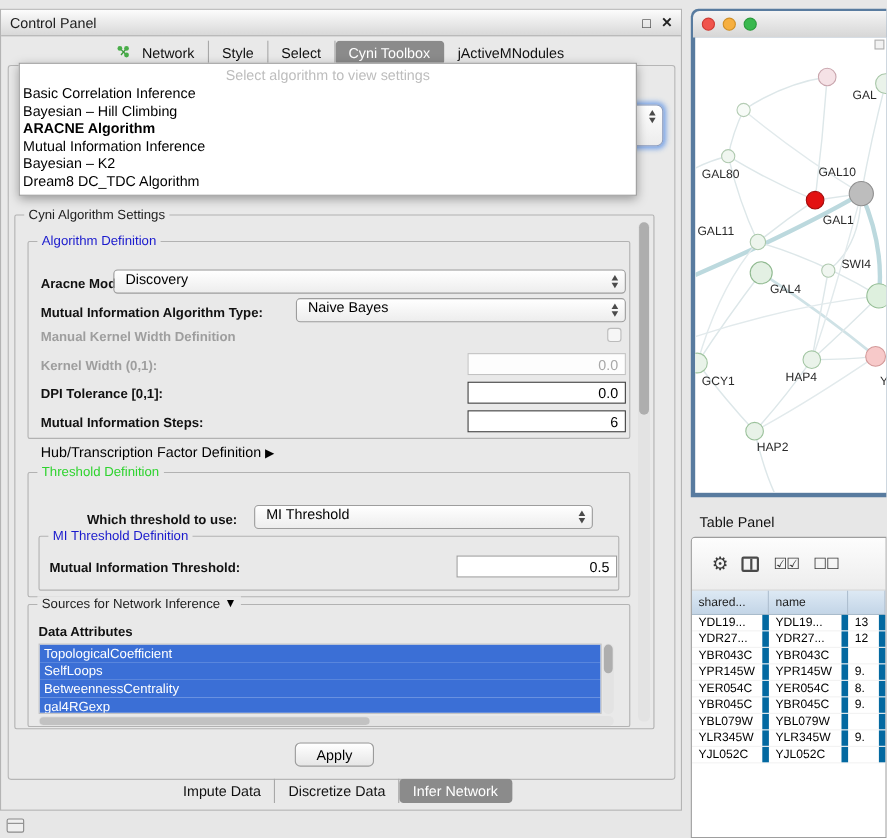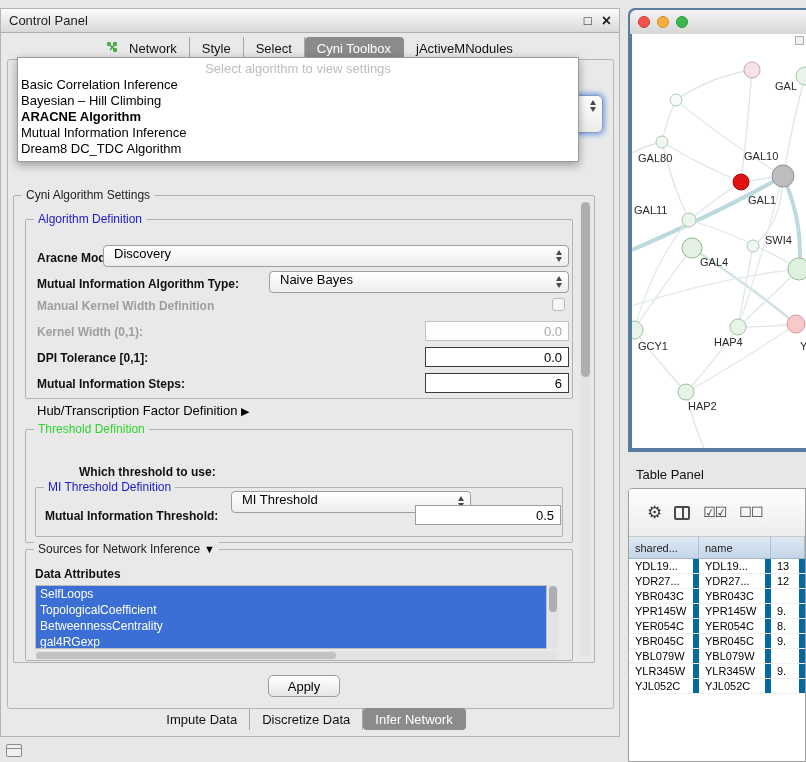--- a/index.html
+++ b/index.html
@@ -200,20 +200,21 @@
       </span>
   </div>
 
   <div id="algo-overlay">
     <div class="overlay-head">Select algorithm to view settings</div>
     <div id="algo-items">
         <div class="algo-item">Basic Correlation Inference</div>
         <div class="algo-item">Bayesian – Hill Climbing</div>
         <div class="algo-item sel">ARACNE Algorithm</div>
         <div class="algo-item">Mutual Information Inference</div>
+        <div class="algo-item">Bayesian – K2</div>
         <div class="algo-item">Dream8 DC_TDC Algorithm</div>
       </div>
   </div>
 
   <div class="gb" style="left:12px; top:186px; width:582px; height:468px;">
     <span class="gb-title">Cyni Algorithm Settings</span>
     <div class="sb-v" style="right:3px; top:6px; width:11px; height:454px;">
       <div class="thumb" style="height:175px;"></div>
     </div>
   </div>
@@ -255,21 +256,21 @@
   <div class="hub" style="left:36px; top:394px;">
     <span>Hub/Transcription Factor Definition</span>
     <span class="tri-glyph"> ▶</span>
   </div>
 
   <div class="gb" style="left:24px; top:420px; width:548px; height:114px;">
     <span class="gb-title green">Threshold Definition</span>
   </div>
 
   <span class="lbl" style="left:78px; top:456px;">Which threshold to use:</span>
-  <div class="combo" style="left:230px; top:450px; width:240px;margin-top:32px;">
+  <div class="combo" style="left:230px; top:450px; width:308px;">
     <span>MI Threshold</span>
     <span class="stepper">
         <i class="tu"></i>
         <i class="td"></i>
       </span>
   </div>
 
   <div class="gb" style="left:34px; top:478px; width:528px; height:50px;">
     <span class="gb-title blue">MI Threshold Definition</span>
   </div>
@@ -278,22 +279,22 @@
 
   <div class="gb" style="left:24px; top:540px; width:548px; height:112px;">
     <span class="gb-title">
       <span>Sources for Network Inference</span>
       <span class="tri-glyph">▼</span>
     </span>
   </div>
   <span class="lbl" style="left:34px; top:558px;">Data Attributes</span>
 
   <div class="attr-list" style="left:34px; top:576px; width:512px; height:64px;" id="attr-list">
+      <div class="attr-item">TopologicalCoefficient</div>
       <div class="attr-item">SelfLoops</div>
-      <div class="attr-item">TopologicalCoefficient</div>
       <div class="attr-item">BetweennessCentrality</div>
       <div class="attr-item">gal4RGexp</div>
     </div>
   <div class="sb-v" style="left:547px; top:576px; width:10px; height:64px;">
     <div class="thumb" style="top:1px; height:26px;"></div>
   </div>
   <div class="sb-h" style="left:34px; top:642px; width:523px; height:9px;">
     <div class="thumb" style="left:1px; width:300px;"></div>
   </div>
 

